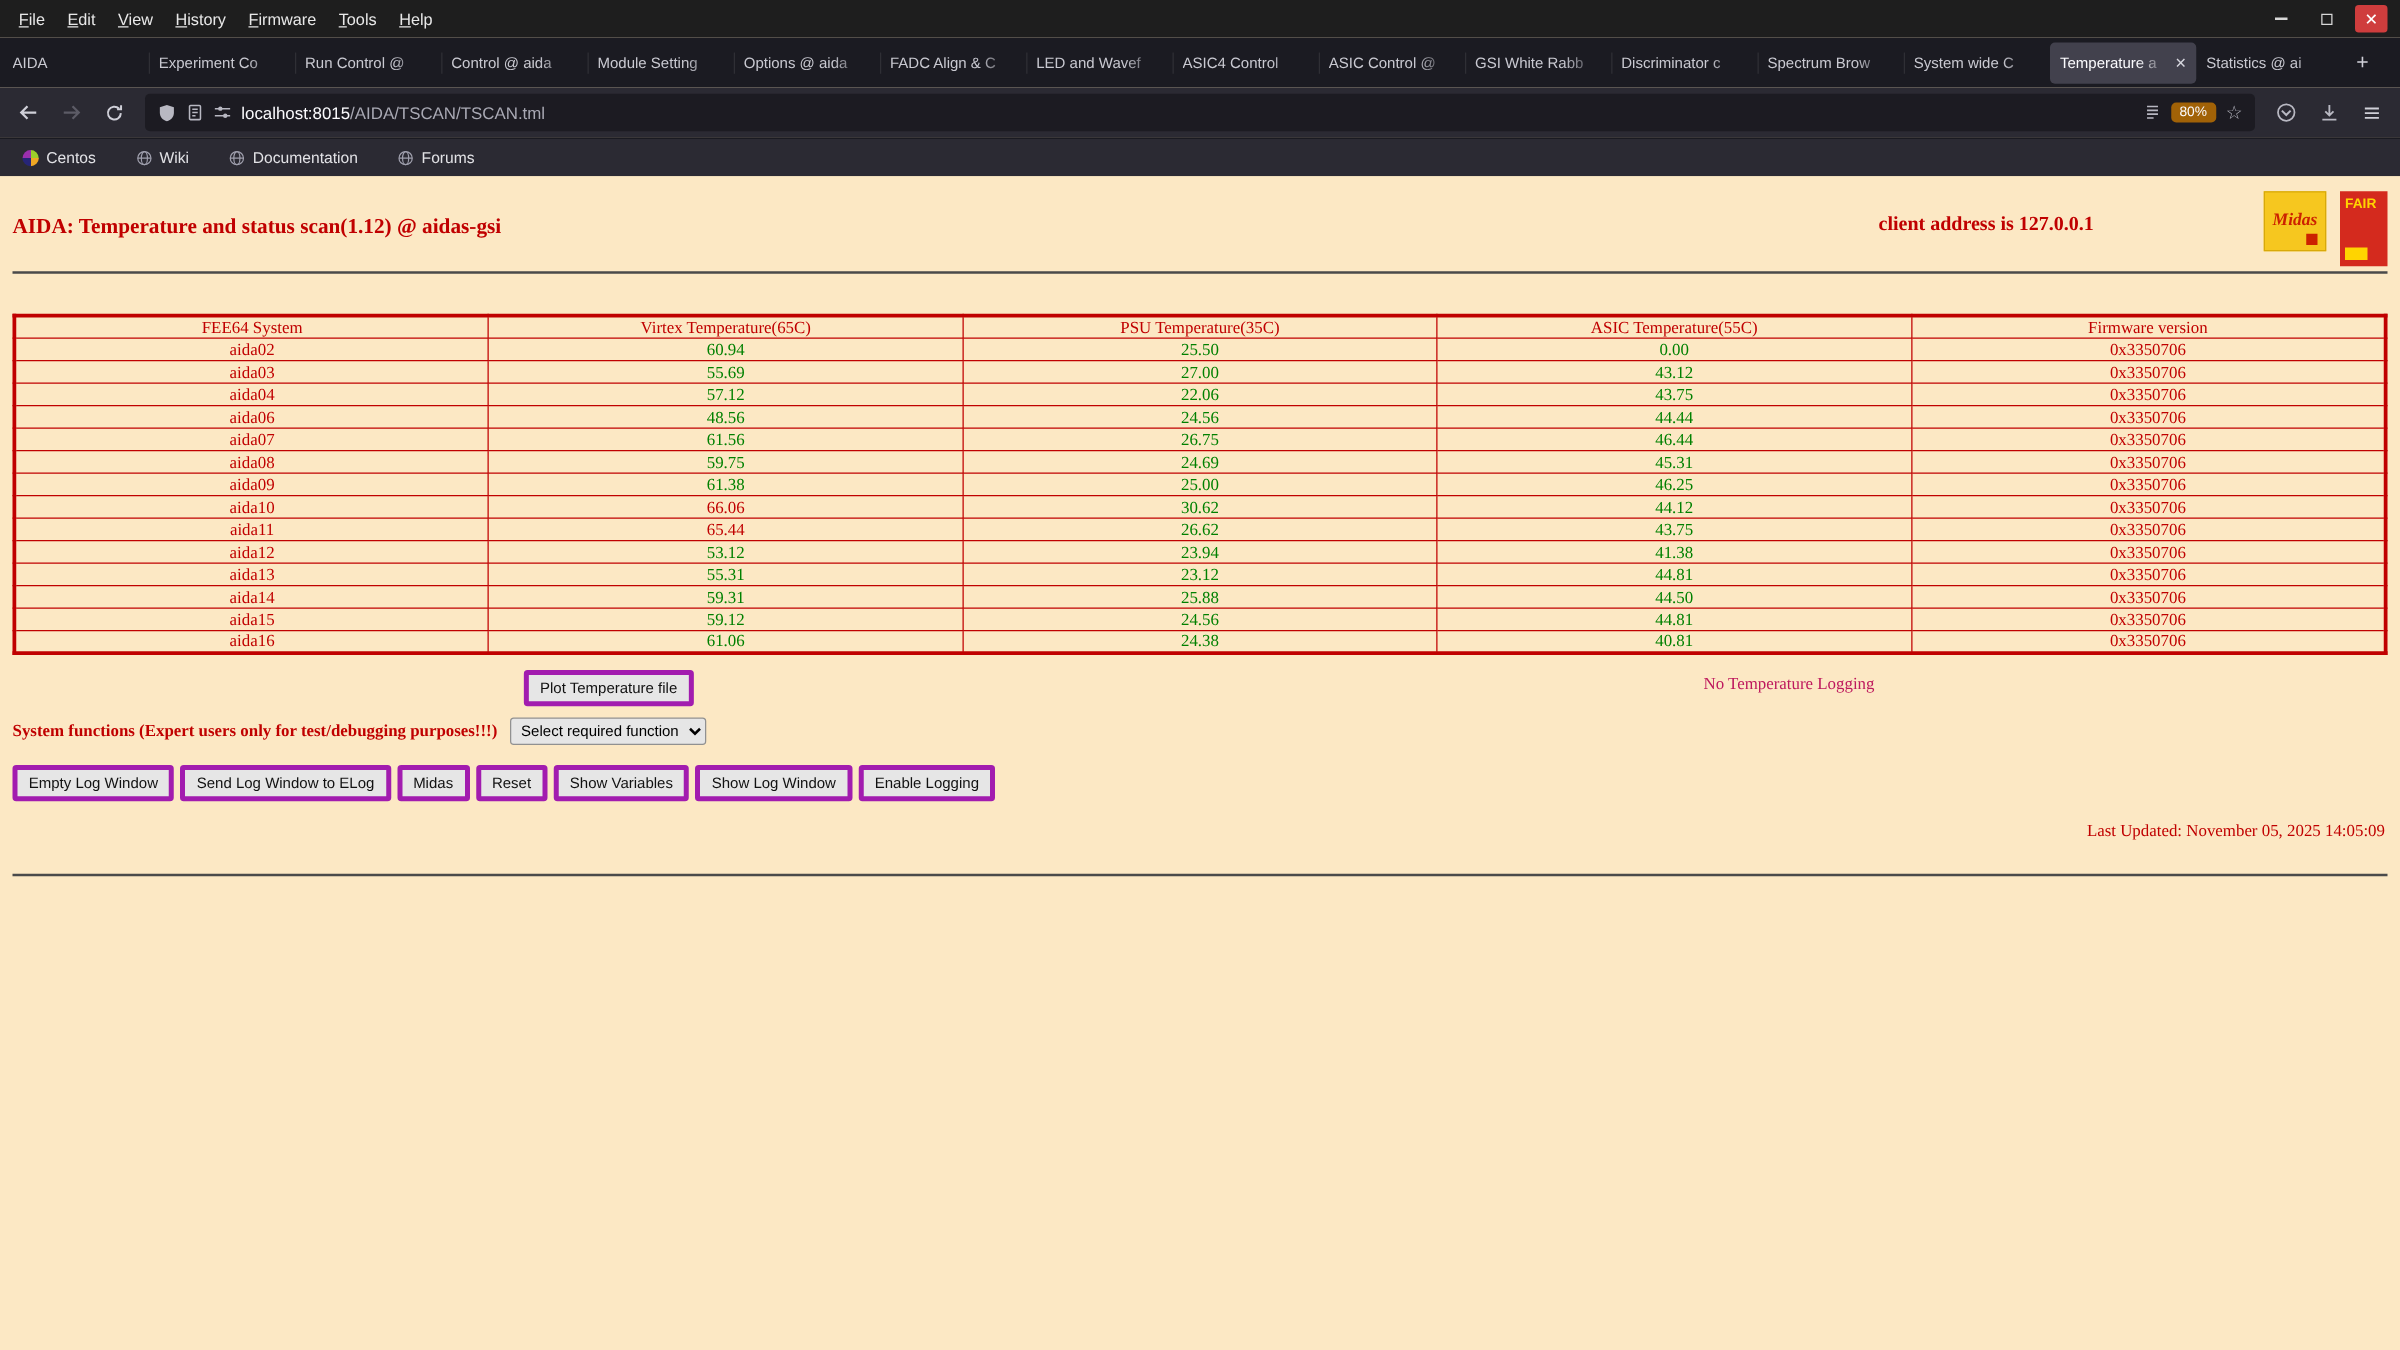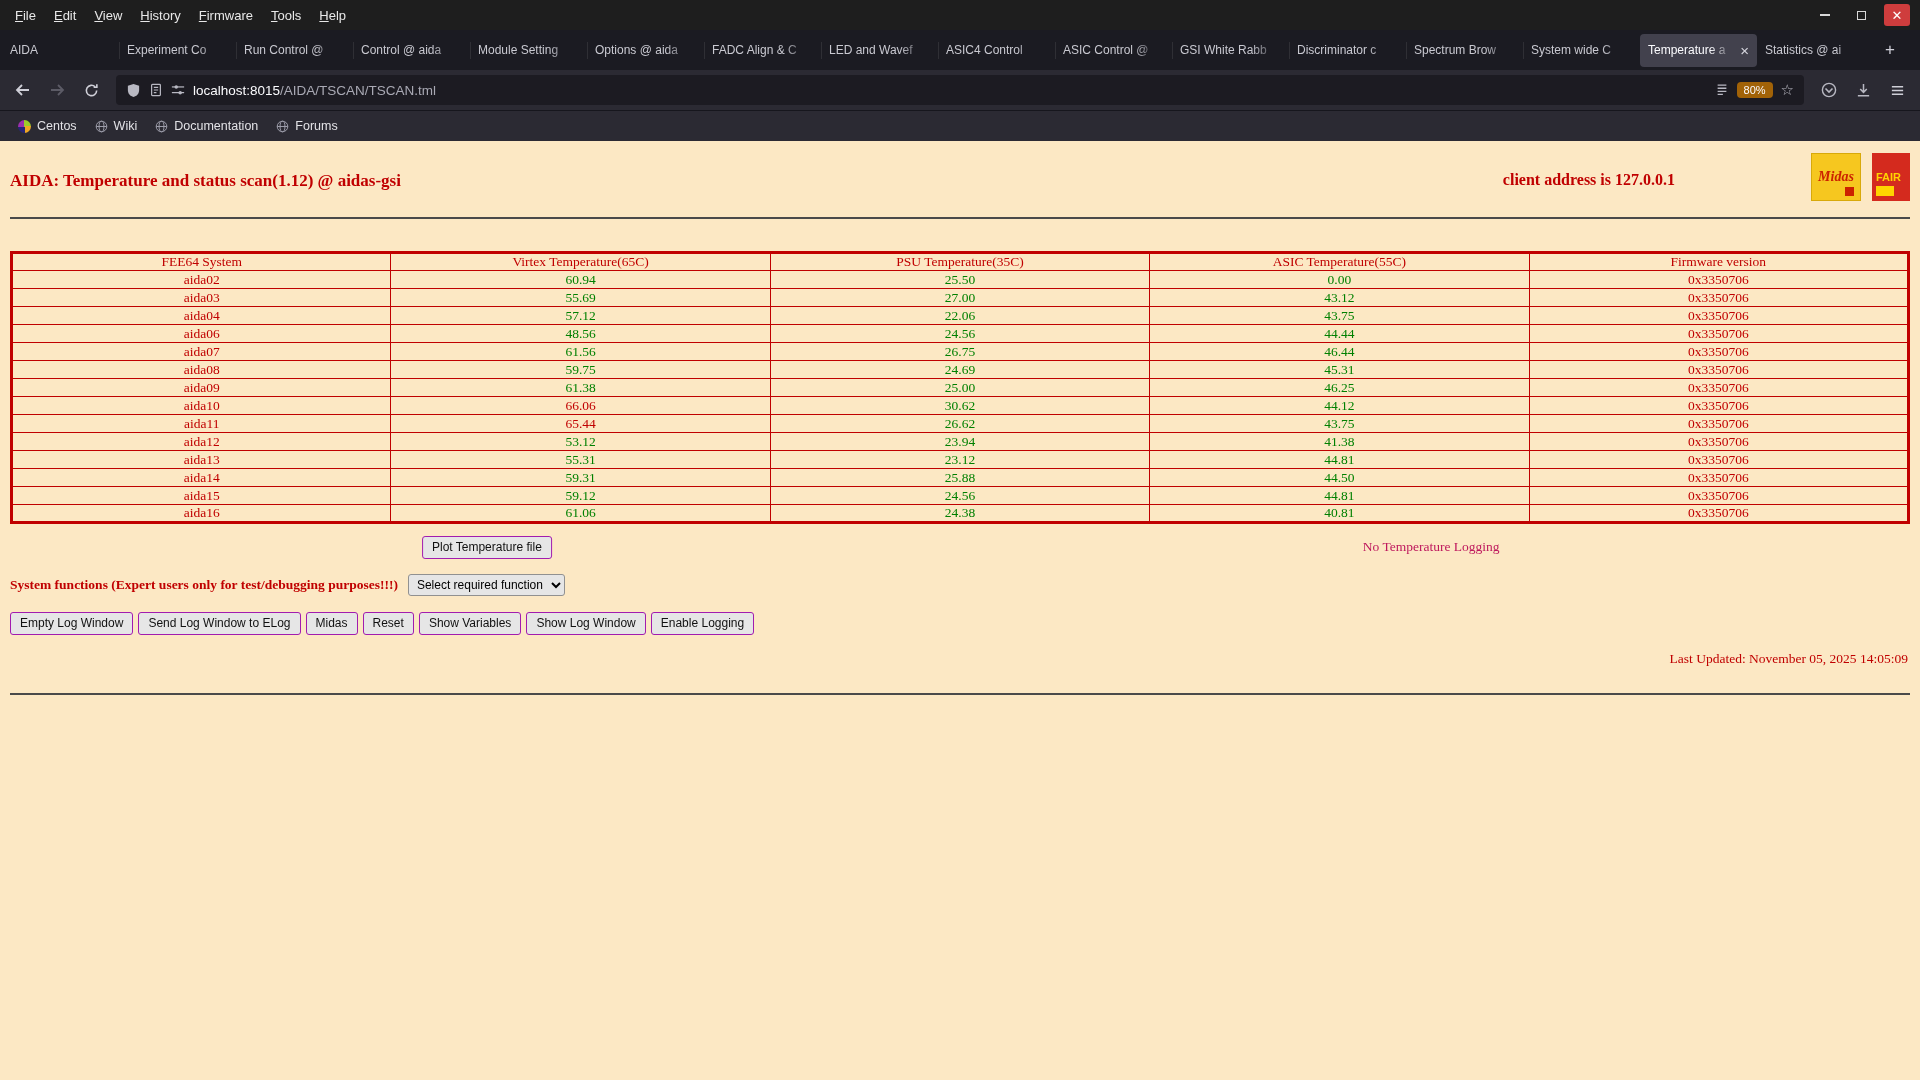--- a/index.html
+++ b/index.html
@@ -53,21 +53,21 @@
     display:flex; align-items:center; padding:0 10px; gap:8px; margin:0 6px;
   }
   .url-text { flex:1; font-size:13.5px; white-space:nowrap; overflow:hidden; }
   .url-host { color:#fbfbfe; }
   .url-path { color:#a9a9b4; }
   .zoom-pill { background:#a16207; color:#fbfbfe; font-size:11px; padding:2px 7px; border-radius:4px; flex:none; }
   .star-glyph { color:#b8b8c2; font-size:15px; }
 
   .bookmarksbar {
     height:31px; background:#2b2a33; border-top:1px solid #16161d;
-    display:flex; align-items:center; padding:0 10px; gap:2px;
+    display:flex; align-items:center; padding:0 10px; gap:16px;
     font-size:12.5px; color:#e2e2e6;
   }
   .bookmark { display:flex; align-items:center; gap:6px; padding:4px 8px; border-radius:3px; }
   .centos-icon {
     width:13px; height:13px; border-radius:50%;
     background:conic-gradient(#9ccd2a 0 90deg, #efa724 90deg 180deg, #262577 180deg 270deg, #9b2fae 270deg 360deg);
   }
   .bm-icon { display:flex; align-items:center; }
 
   
@@ -82,22 +82,22 @@
   }
   .logos { position:absolute; top:12px; right:10px; display:flex; gap:11px; }
   .logo-midas {
     width:50px; height:48px; background:#f6c71f; position:relative;
     display:flex; align-items:center; justify-content:center;
     font-family:"Liberation Serif", serif; font-weight:bold; font-style:italic;
     color:#cc2200; font-size:14px; border:1px solid #d8a90a;
   }
   .logo-midas::after { content:""; position:absolute; right:6px; bottom:4px; width:9px; height:9px; background:#cc2200; }
   .logo-fair {
-    width:38px; height:48px; background:#d42a1e; position:relative;
-    color:#ffd400; font-weight:bold; font-size:11px; padding:18px 4px;
+    width:38px; height:60px; background:#d42a1e; position:relative;
+    color:#ffd400; font-weight:bold; font-size:11px; padding:4px 4px;
     font-family:"Liberation Sans", sans-serif;
   }
   .logo-fair::after { content:""; position:absolute; left:4px; bottom:5px; width:18px; height:10px; background:#ffd400; }
 
   .rule { border:none; height:2px; background:#4a4a4a; margin:26px 10px 16px; }
   .rule2 { border:none; height:2px; background:#4a4a4a; margin:10px 10px 0; }
 
   .content { padding:16px 10px; }
   table.tscan {
     width:100%; border-collapse:collapse;
@@ -113,21 +113,21 @@
 
   .under-table { position:relative; height:24px; margin-top:12px; }
   .plot-btn { position:absolute; left:25.1%; transform:translateX(-50%); top:0; }
   .no-logging {
     position:absolute; left:74.8%; transform:translateX(-50%); top:3px;
     font-family:"Liberation Serif", serif; font-size:13.5px; color:#be185d; white-space:nowrap;
   }
 
   .btn {
     font-family:"Liberation Sans", sans-serif; font-size:12px; color:#111;
-    background:#e6e6e6; border:1px solid #a21caf; border-radius:3px;
+    background:#e6e6e6; border:4px solid #a21caf; border-radius:3px;
     padding:3px 9px; line-height:1.25;
   }
 
   .sysfunc-row { display:flex; align-items:center; gap:10px; margin-top:14px; }
   .sysfunc-label {
     font-family:"Liberation Serif", serif; font-weight:bold; font-size:13.5px; color:#c00000;
   }
   .func-select {
     font-family:"Liberation Sans", sans-serif; font-size:12px;
     background:#e6e6e6; border:1px solid #919191; border-radius:3px; padding:2px 4px;

